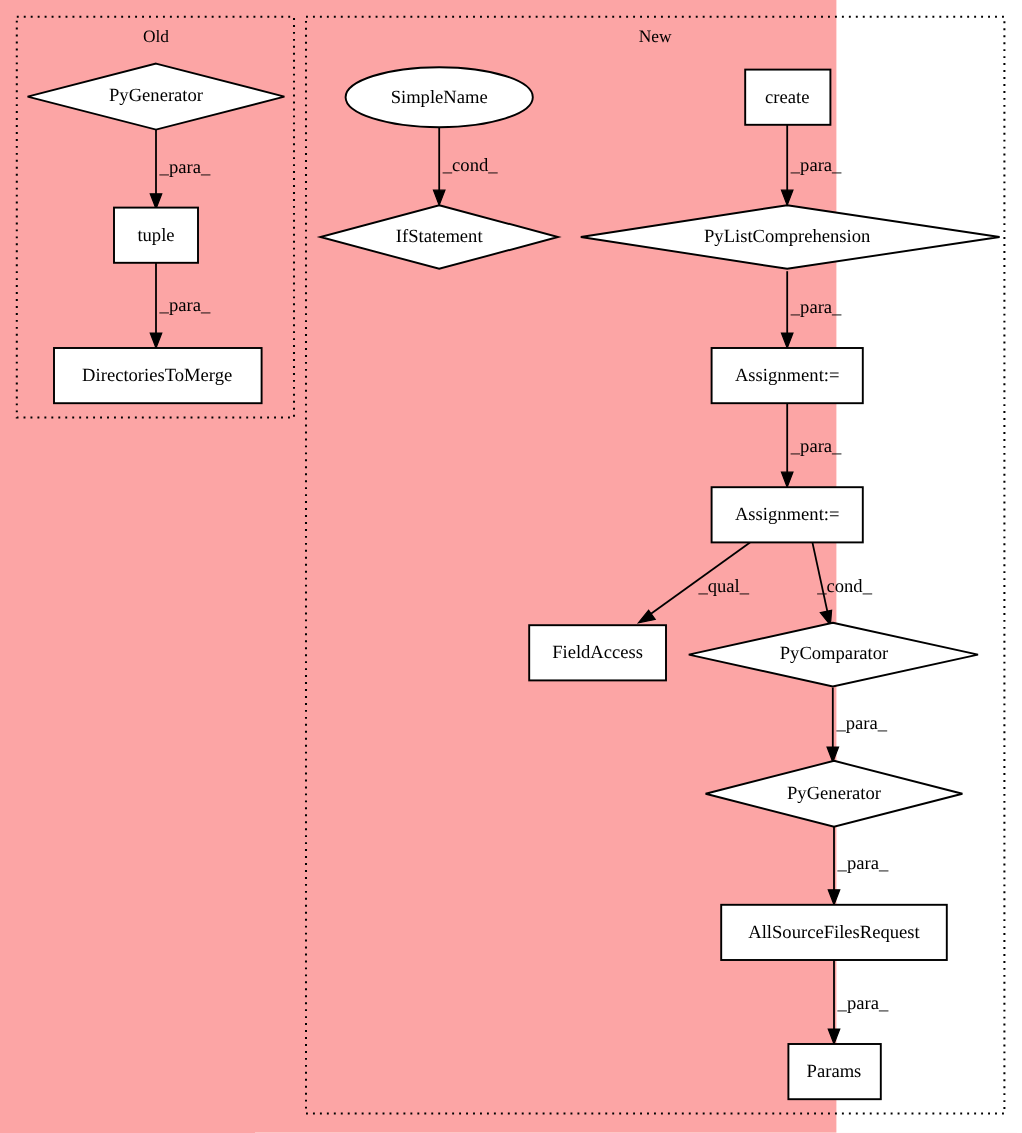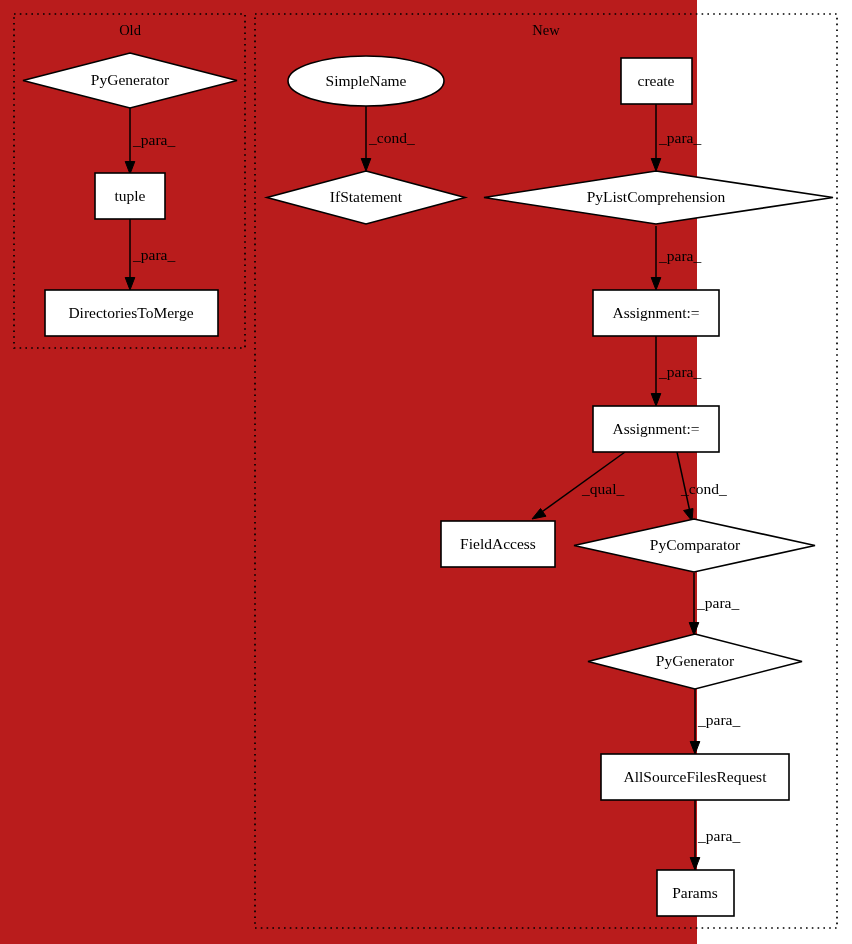--- a/index.html
+++ b/index.html
@@ -11,21 +11,21 @@
   body {
     width: 852px;
     height: 944px;
     font-family: "Liberation Serif", "DejaVu Serif", serif;
     overflow: hidden;
   }
   #canvas {
     position: relative;
     width: 697px;
     height: 944px;
-    background: #b91c1c;
+    background: #fca5a5;
   }
   #canvas svg {
     position: absolute;
     top: 0;
     left: 0;
     width: 852px;
     height: 944px;
   }
   .node-label, .edge-label, .cluster-label {
     font-family: "Liberation Serif", "DejaVu Serif", serif;

